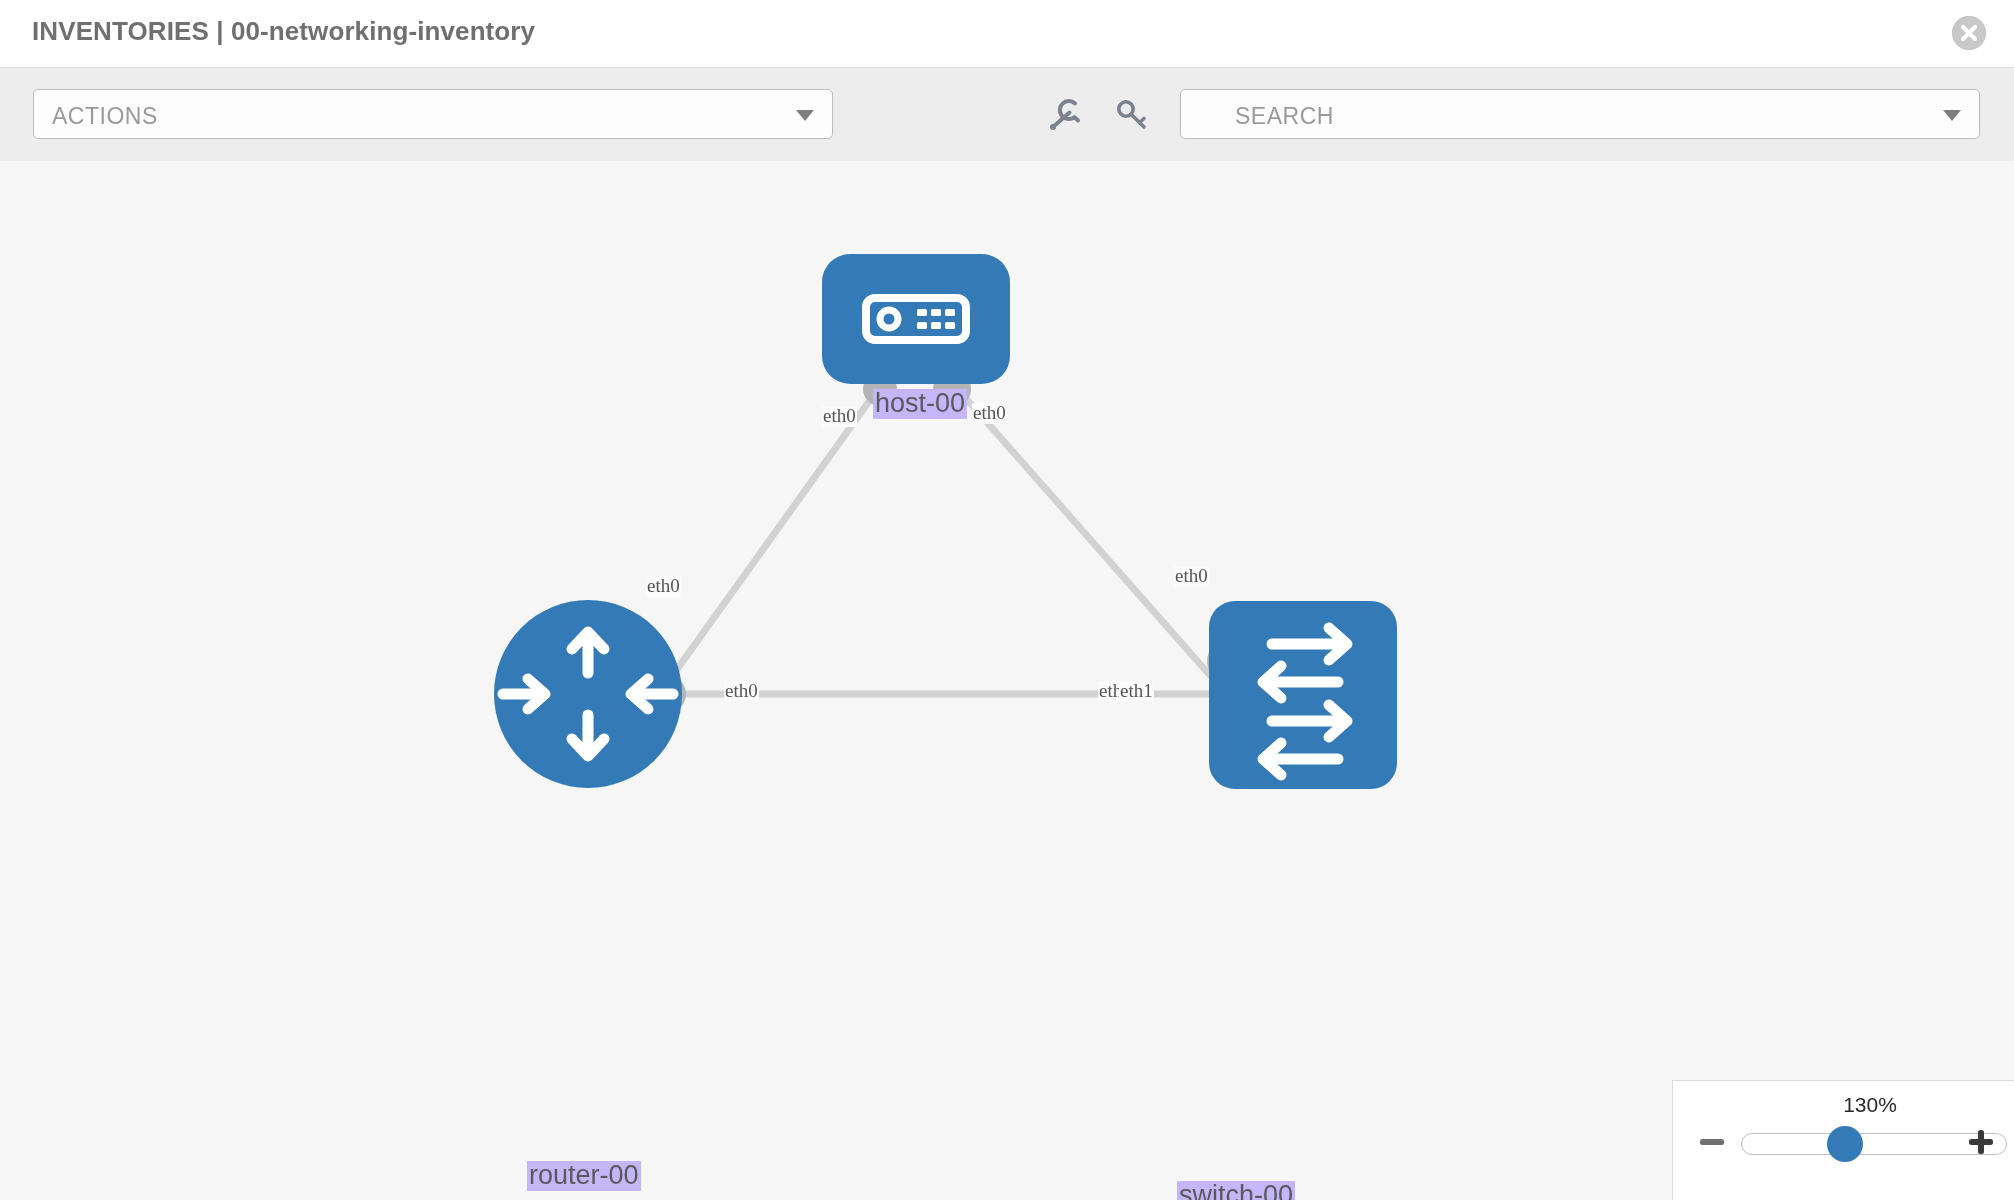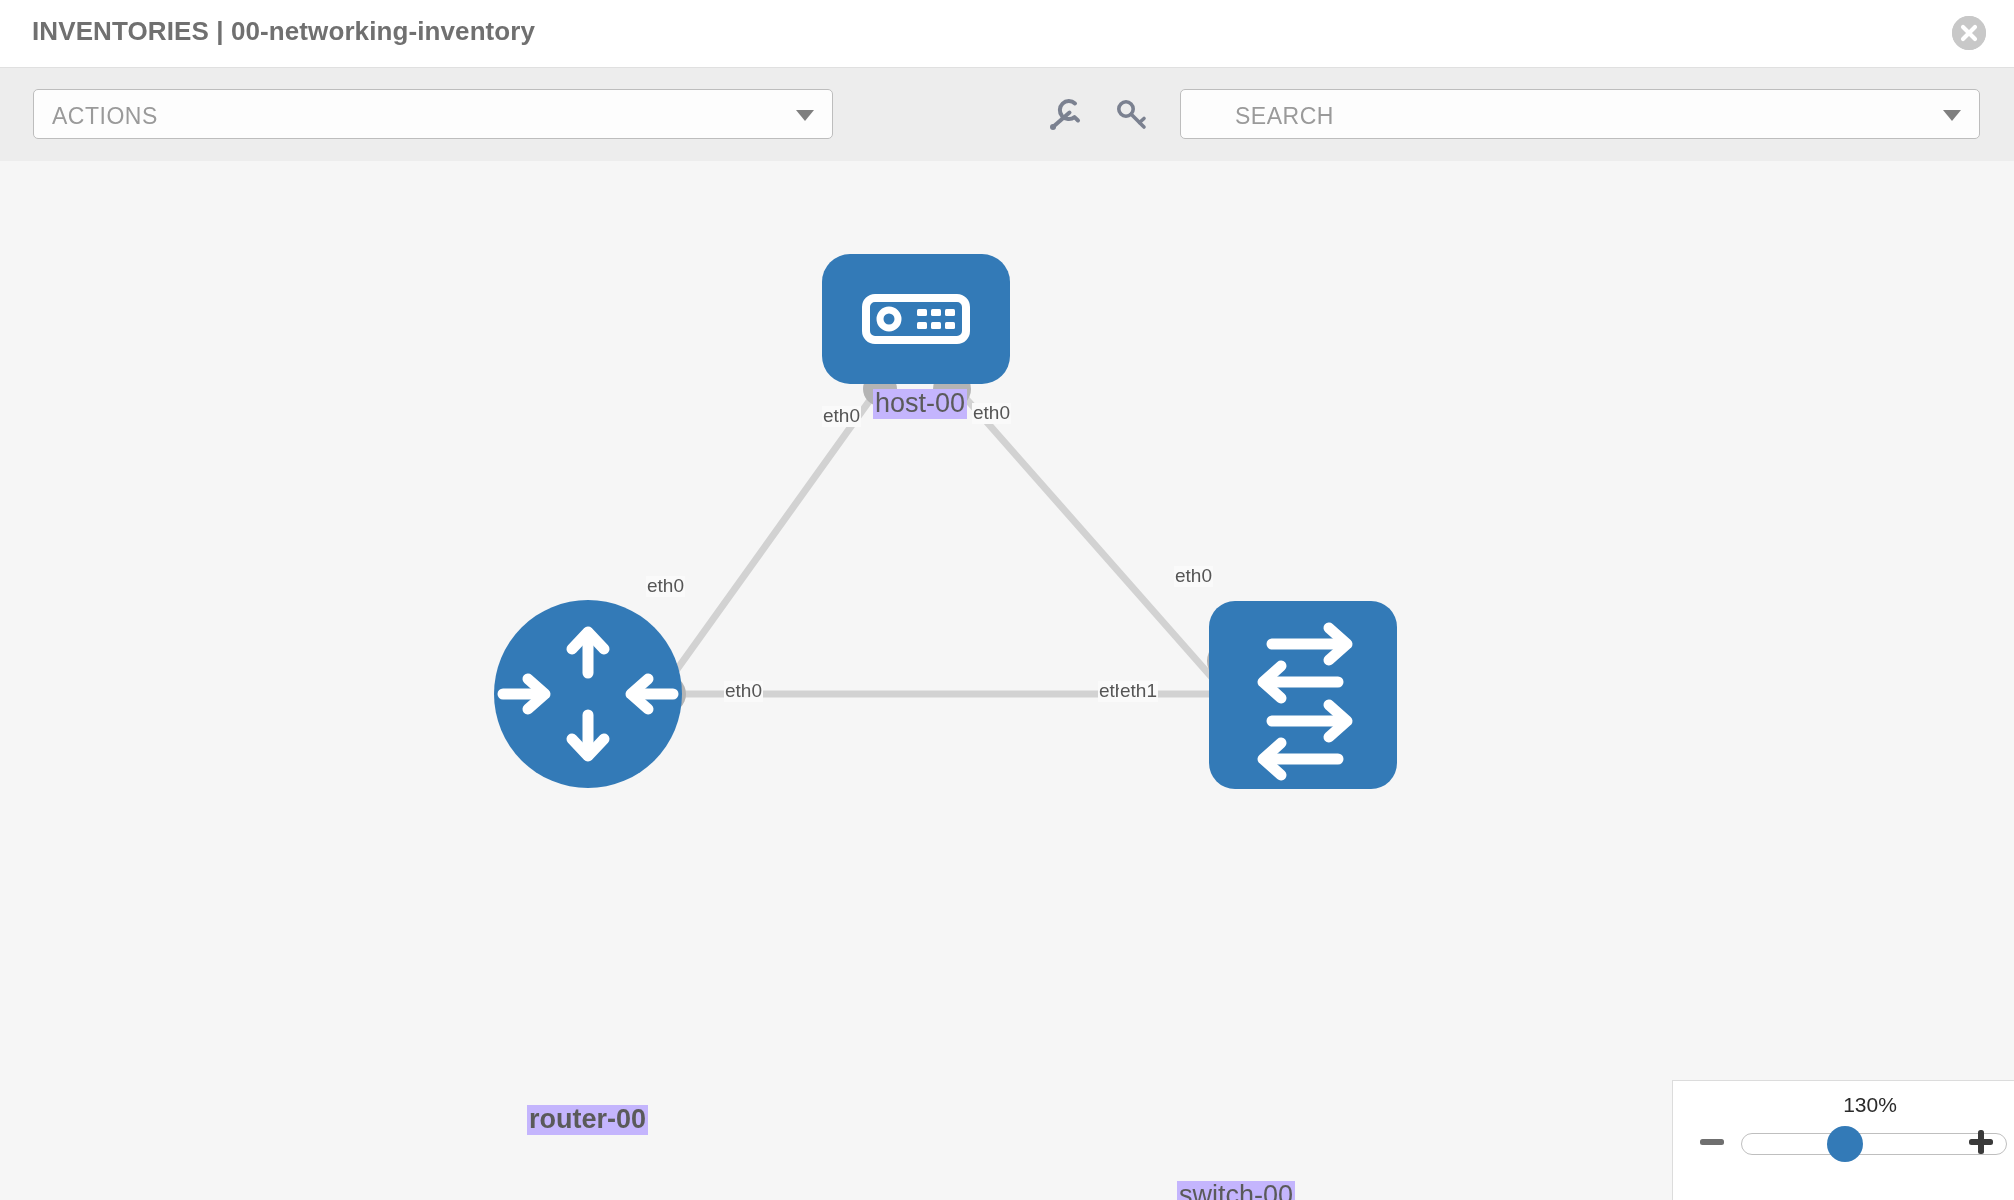--- a/index.html
+++ b/index.html
@@ -148,20 +148,21 @@
     line-height: 1.1;
   }
   .iface-label {
     position: absolute;
     background: #fafafa;
     color: #555555;
     font-size: 19px;
     white-space: nowrap;
     padding: 0 1px;
     line-height: 1.1;
+    font-family: Liberation Serif, serif;
   }
 
   
   .zoom-panel {
     position: absolute;
     right: 0;
     bottom: 0;
     width: 342px;
     height: 120px;
     background: #ffffff;
@@ -333,21 +334,21 @@
     <div class="iface-label" style="left:822px;  top:245px;">eth0</div>
     <div class="iface-label" style="left:972px;  top:242px;">eth0</div>
 
     <div class="iface-label" style="left:646px;  top:415px;">eth0</div>
     <div class="iface-label" style="left:1174px; top:405px;">eth0</div>
 
     <div class="iface-label" style="left:724px;  top:520px;">eth0</div>
     <div class="iface-label" style="left:1098px; top:520px;">eth</div>
     <div class="iface-label" style="left:1119px; top:520px;">eth1</div>
 
-    <div class="node-label" style="left:527px;  top:944px;font-weight:bold;">router-00</div>
+    <div class="node-label" style="left:527px;  top:1000px;">router-00</div>
     <div class="node-label" style="left:1177px; top:1000px;margin-top:20px;">switch-00</div>
 
   </div>
 
   <div class="zoom-panel">
     <div class="zoom-value">130%</div>
 
     <div class="zoom-minus">
       <svg width="30" height="30" viewBox="0 0 30 30" aria-hidden="true">
         <rect x="3" y="12" width="24" height="6" rx="2.5" fill="#6f6f6f"></rect>

